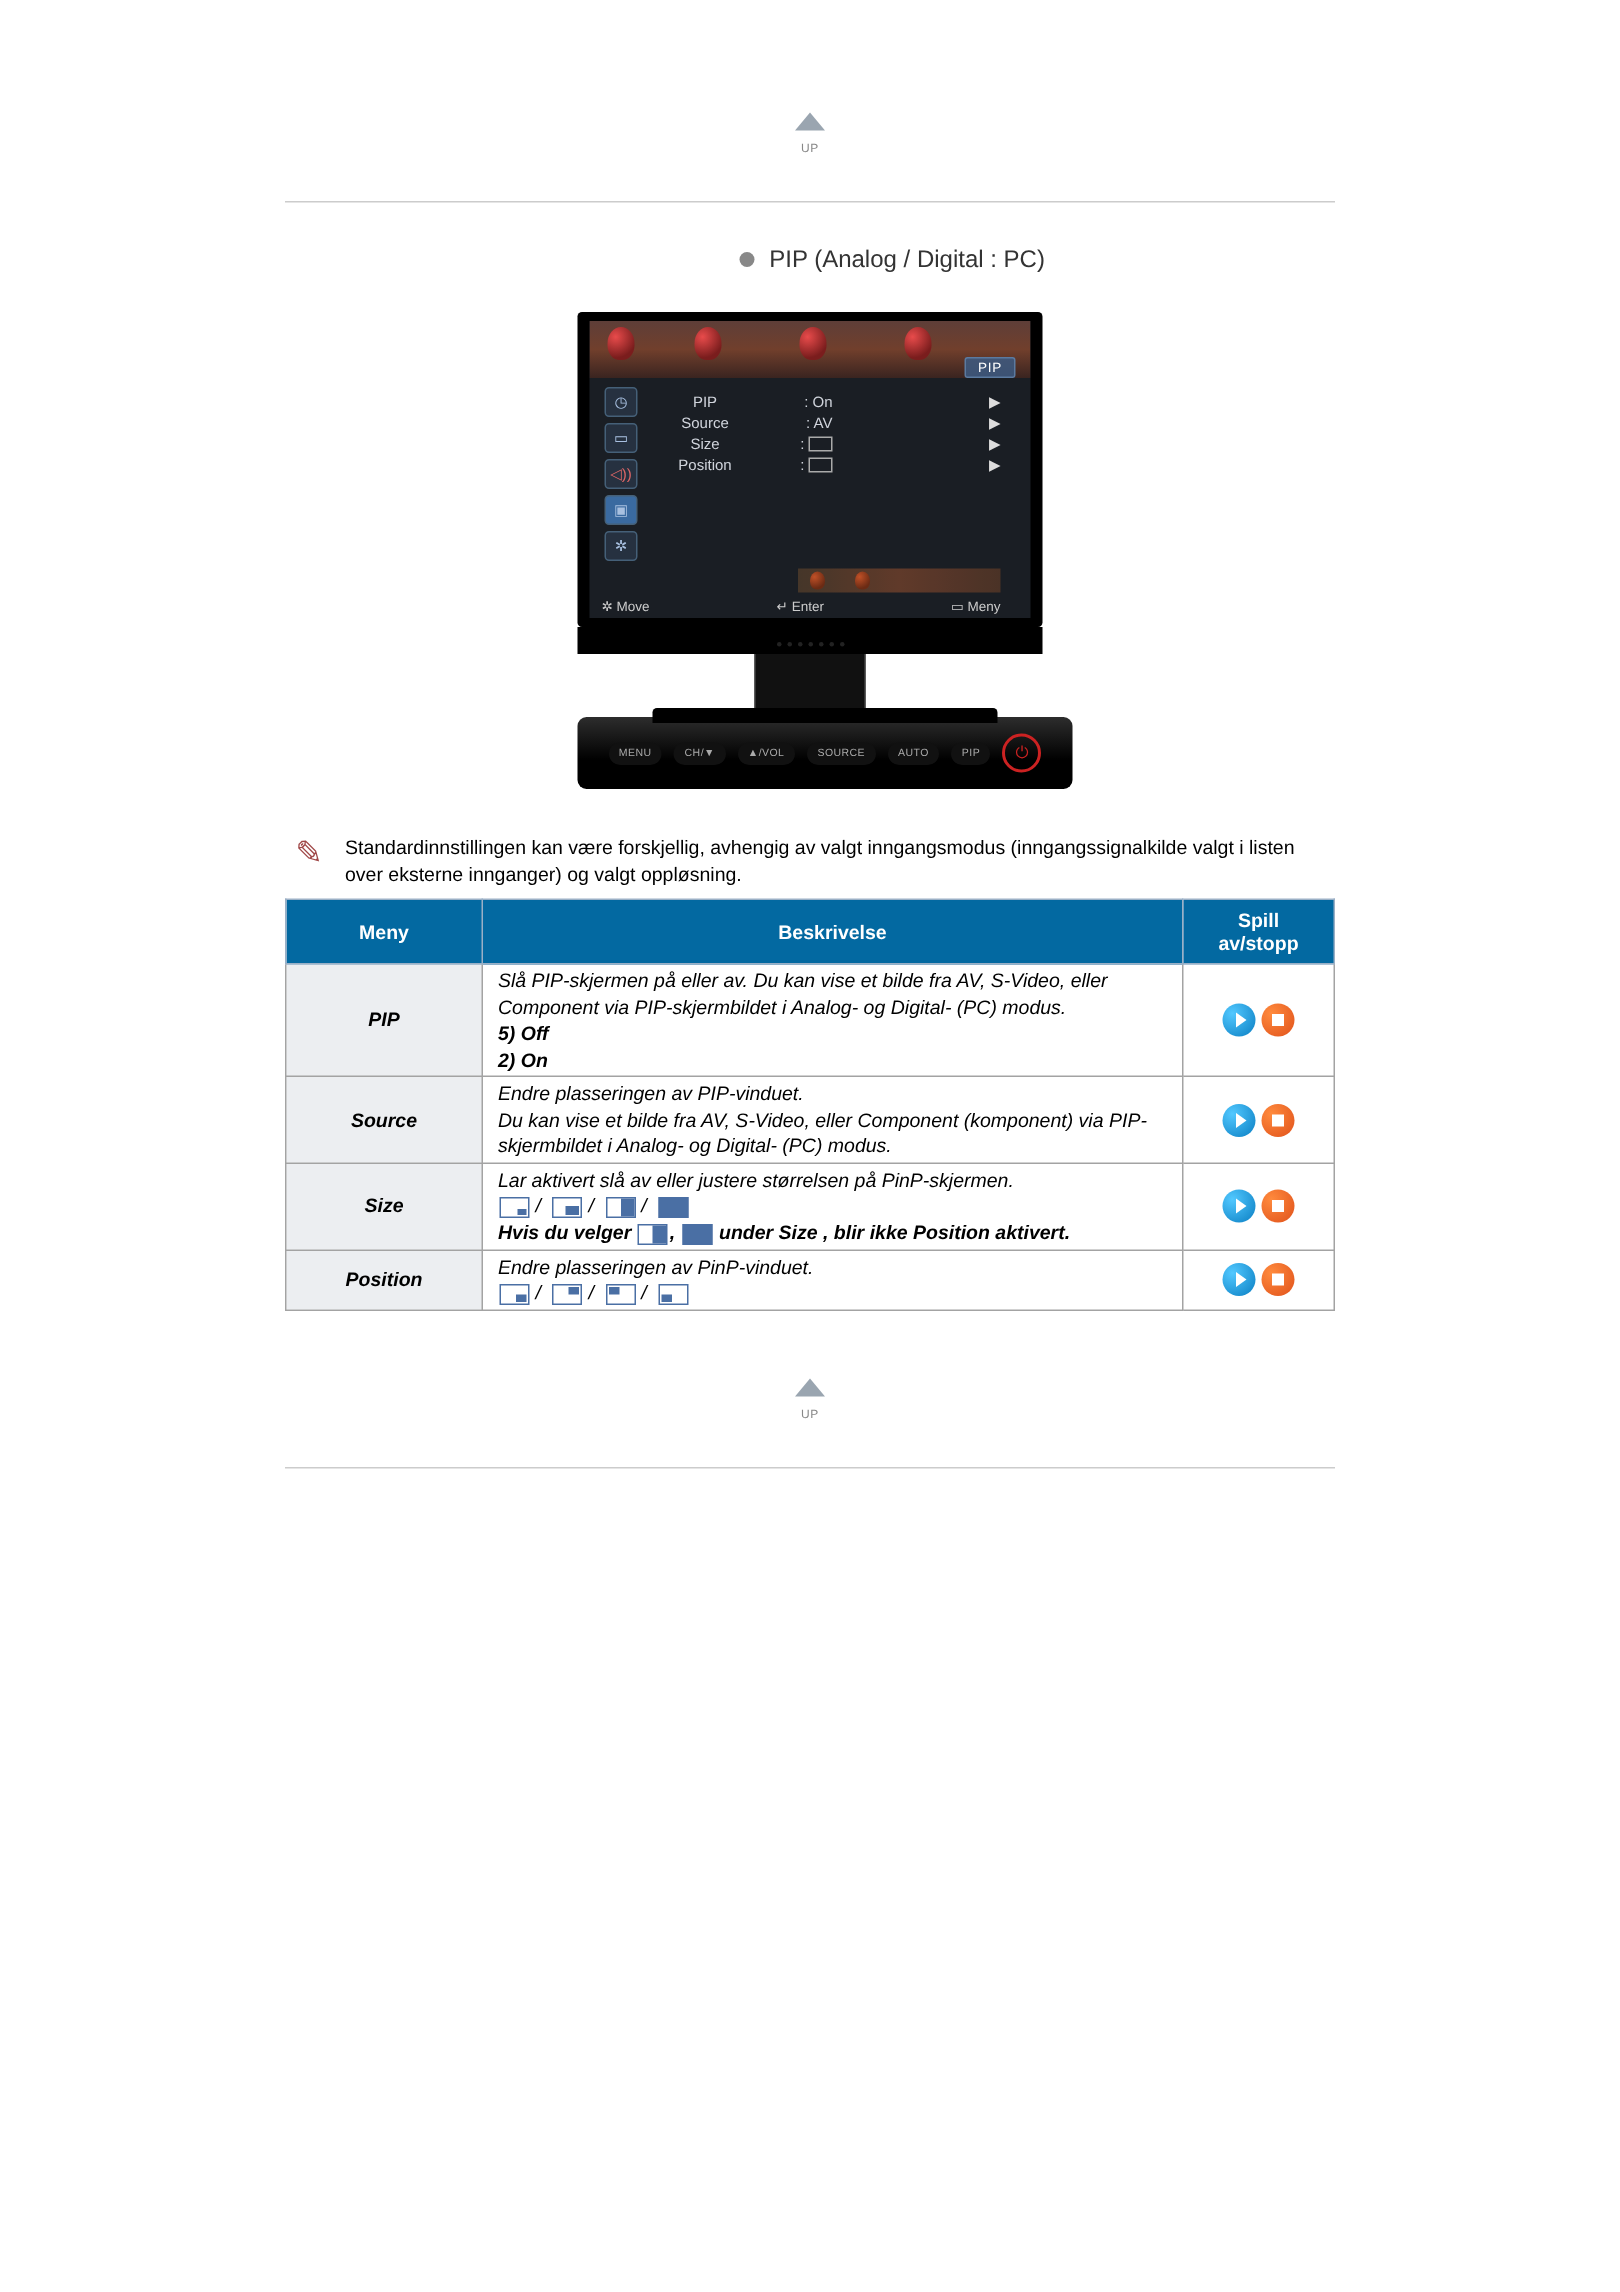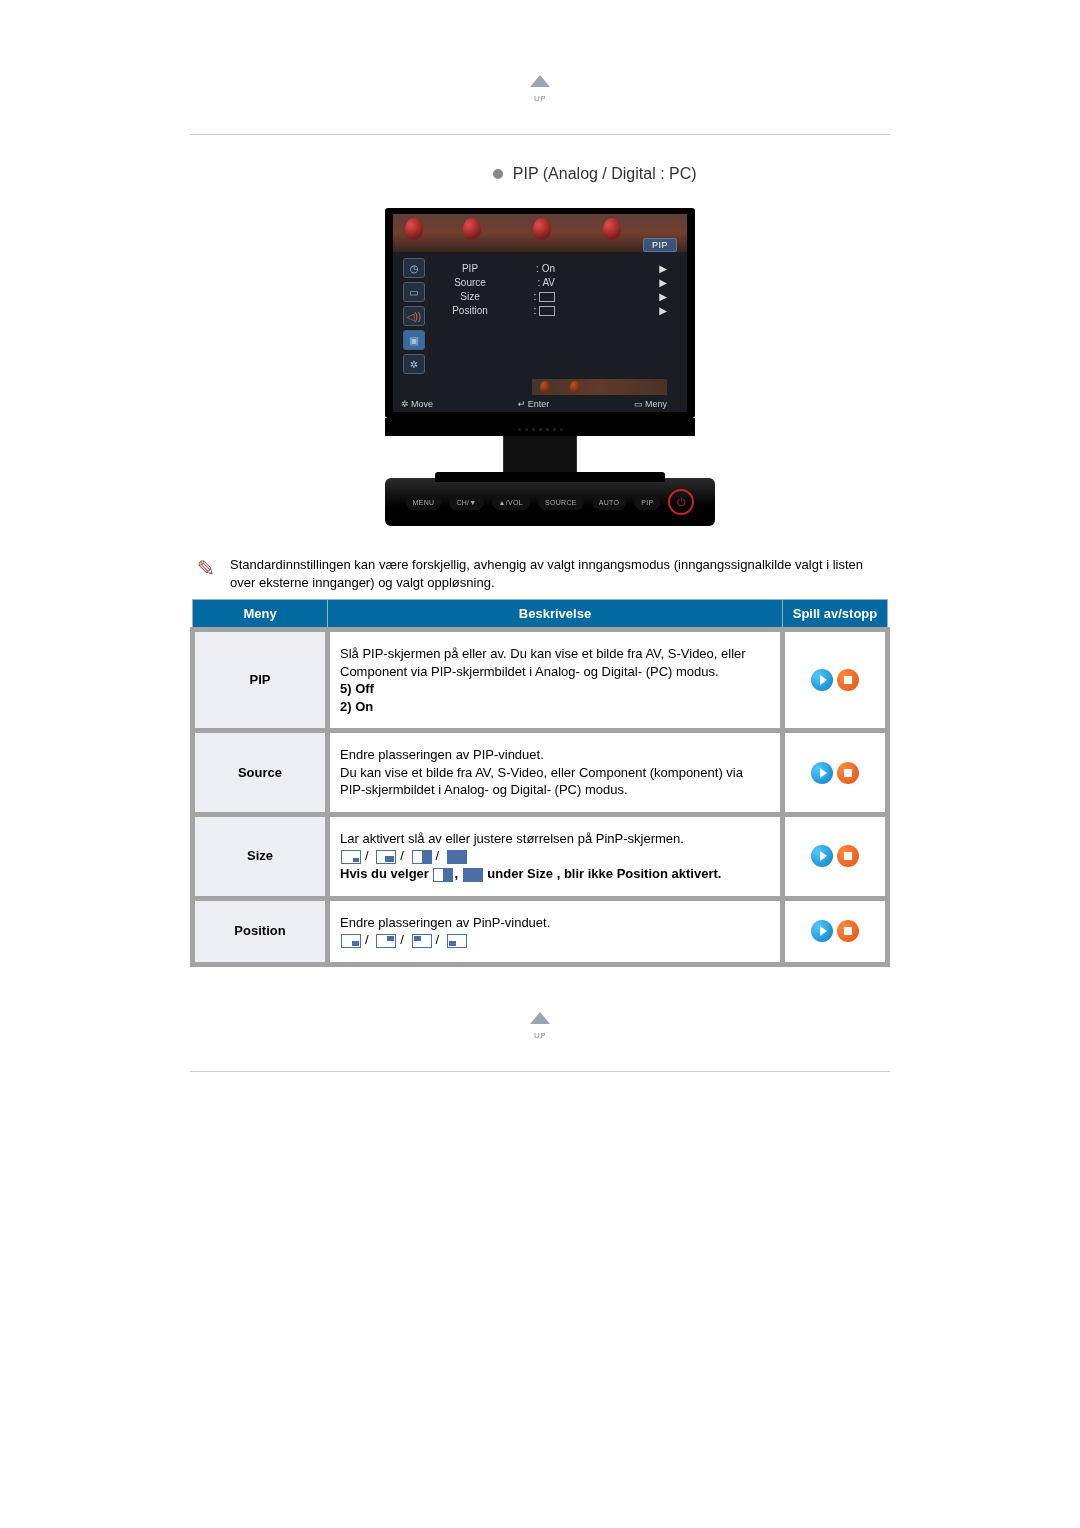--- a/index.html
+++ b/index.html
@@ -275,25 +275,26 @@
   table.desc th {
     background: #0369a1;
     color: #fff;
     font-size: 13px;
     font-weight: bold;
     padding: 6px 8px;
     border: 1px solid #9bb0c6;
     text-align: center;
   }
   table.desc td {
-    border: 5px solid #a3a3a3;
-    padding: 13px 10px;
+    border: 1px solid #a3a3a3;
+    padding: 2px 10px;
     font-size: 13px;
     vertical-align: middle;
     line-height: 1.35;
+    font-style: italic;
   }
   table.desc td.menu-col {
     width: 110px;
     text-align: center;
     font-weight: bold;
     background: #eceef1;
   }
   table.desc td.play-col {
     width: 80px;
     text-align: center;

